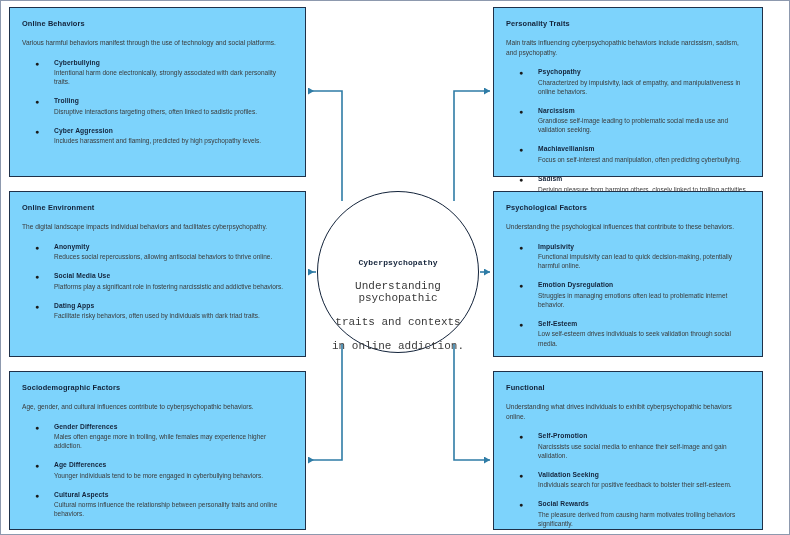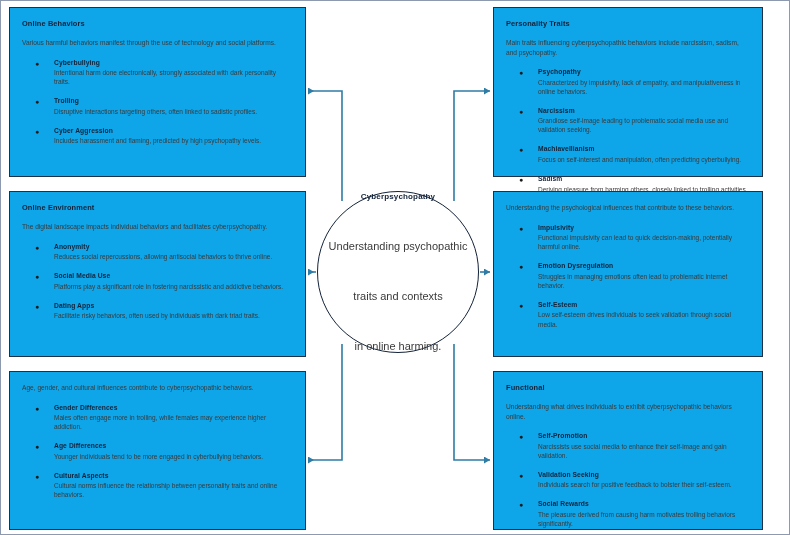--- a/index.html
+++ b/index.html
@@ -24,21 +24,21 @@
     left: 0; top: 0;
     width: 790px; height: 535px;
     pointer-events: none;
   }
 
   
   .node-box {
     position: absolute;
     box-sizing: border-box;
     border: 1.4px solid #1f3149;
-    background: #0ea5e9;
+    background: #7dd3fc;
     padding: 11px 12px 10px 12px;
   }
   .box-left  { left: 8px;  width: 297px; }
   .box-right { left: 492px; width: 270px; }
 
   .row-top    { top: 6px;   height: 170px; }
   .row-mid    { top: 190px; height: 166px; }
   .row-bottom { top: 370px; height: 159px; }
 
   .node-title {
@@ -96,21 +96,22 @@
     top: 190px;
     width: 162px;
     height: 162px;
     border: 1.5px solid #13233a;
     border-radius: 50%;
     background: #ffffff;
     box-sizing: border-box;
     display: flex;
     flex-direction: column;
     align-items: center;
-    justify-content: space-between;
+    justify-content: flex-end;
+    font-family: Liberation Mono, monospace;
   }
   #hub .hub-title {
     font-size: 8px;
     font-weight: bold;
     color: #13233a;
     margin-bottom: 13px;
     letter-spacing: .15px;
   }
   #hub .hub-line {
     font-size: 11px;
@@ -213,20 +214,21 @@
       </li>
       <li class="item">
         <span class="item-bullet">●</span>
         <span class="item-term">Dating Apps</span>
         <span class="item-text">Facilitate risky behaviors, often used by individuals with dark triad traits.</span>
       </li>
     </ul>
   </div>
 
   <div class="node-box box-right row-mid">
+    <div class="node-title">Psychological Factors</div>
     <div class="node-desc">Understanding the psychological influences that contribute to these behaviors.</div>
     <ul class="item-list">
       <li class="item">
         <span class="item-bullet">●</span>
         <span class="item-term">Impulsivity</span>
         <span class="item-text">Functional impulsivity can lead to quick decision-making, potentially harmful online.</span>
       </li>
       <li class="item">
         <span class="item-bullet">●</span>
         <span class="item-term">Emotion Dysregulation</span>
@@ -234,20 +236,21 @@
       </li>
       <li class="item">
         <span class="item-bullet">●</span>
         <span class="item-term">Self-Esteem</span>
         <span class="item-text">Low self-esteem drives individuals to seek validation through social media.</span>
       </li>
     </ul>
   </div>
 
   <div class="node-box box-left row-bottom">
+    <div class="node-title">Sociodemographic Factors</div>
     <div class="node-desc">Age, gender, and cultural influences contribute to cyberpsychopathic behaviors.</div>
     <ul class="item-list">
       <li class="item">
         <span class="item-bullet">●</span>
         <span class="item-term">Gender Differences</span>
         <span class="item-text">Males often engage more in trolling, while females may experience higher addiction.</span>
       </li>
       <li class="item">
         <span class="item-bullet">●</span>
         <span class="item-term">Age Differences</span>
@@ -280,16 +283,16 @@
         <span class="item-term">Social Rewards</span>
         <span class="item-text">The pleasure derived from causing harm motivates trolling behaviors significantly.</span>
       </li>
     </ul>
   </div>
 
   <div id="hub">
     <div class="hub-title">Cyberpsychopathy</div>
     <div class="hub-line">Understanding psychopathic</div>
     <div class="hub-line">traits and contexts</div>
-    <div class="hub-line">in online harming.</div>
+    <div class="hub-line">in online addiction.</div>
   </div>
 
 </div>
 
 </body></html>

